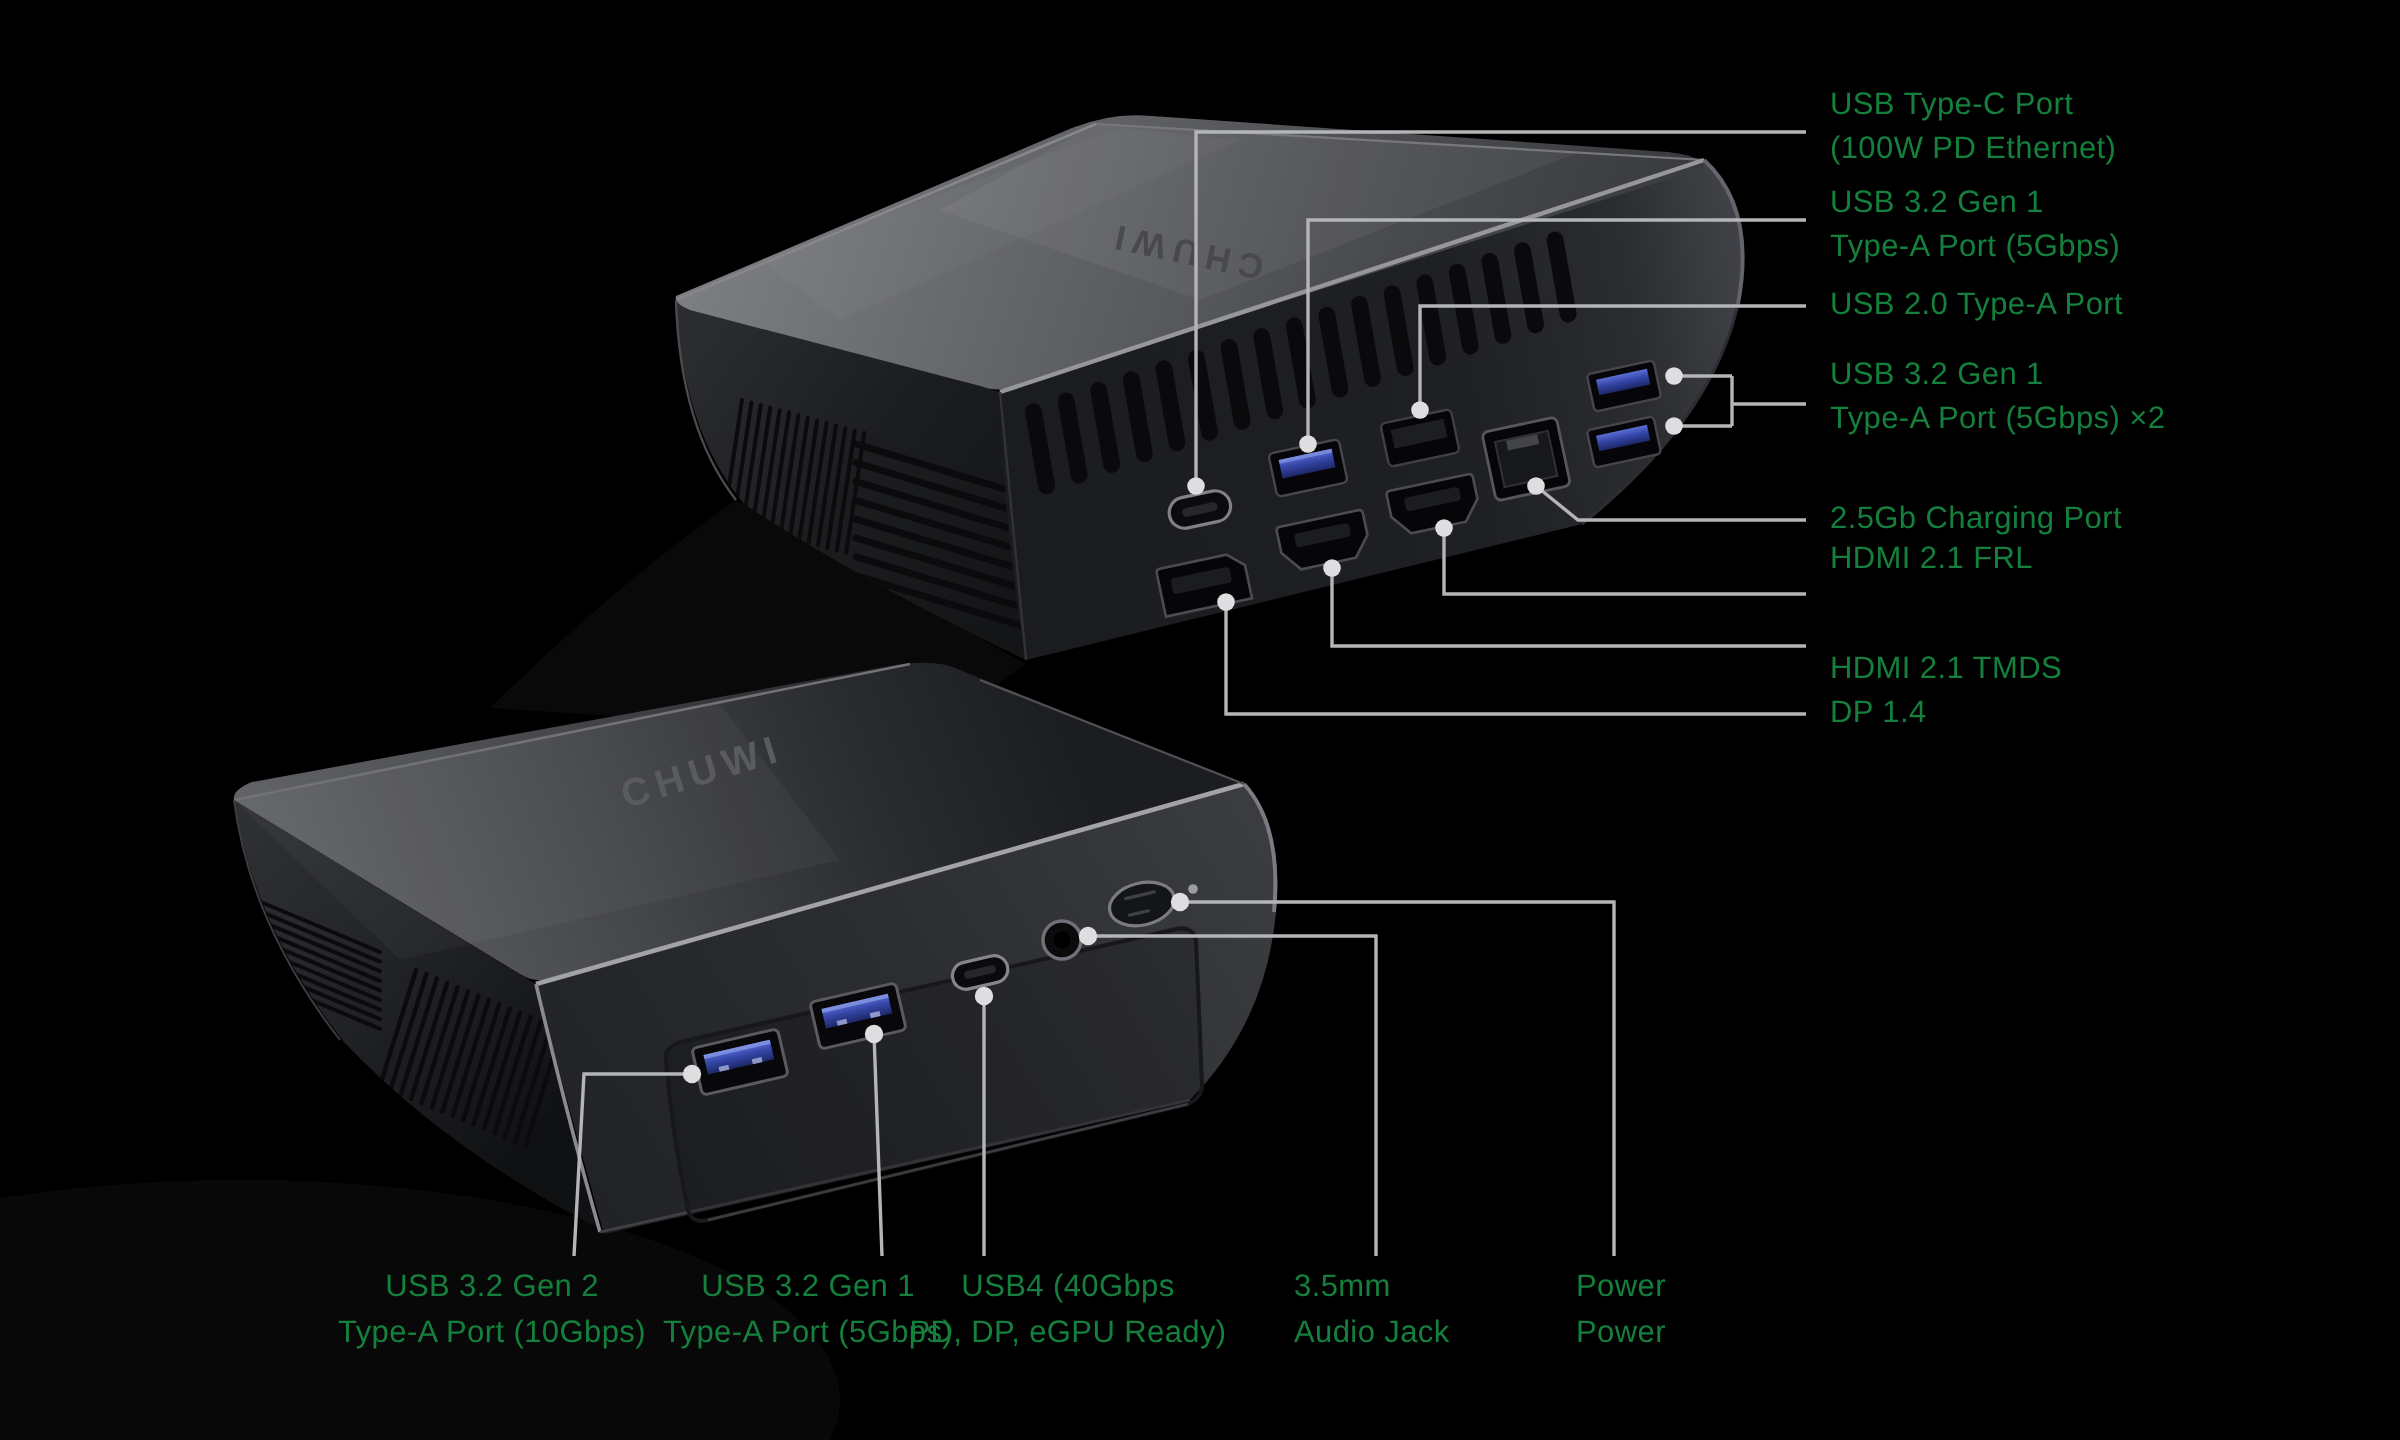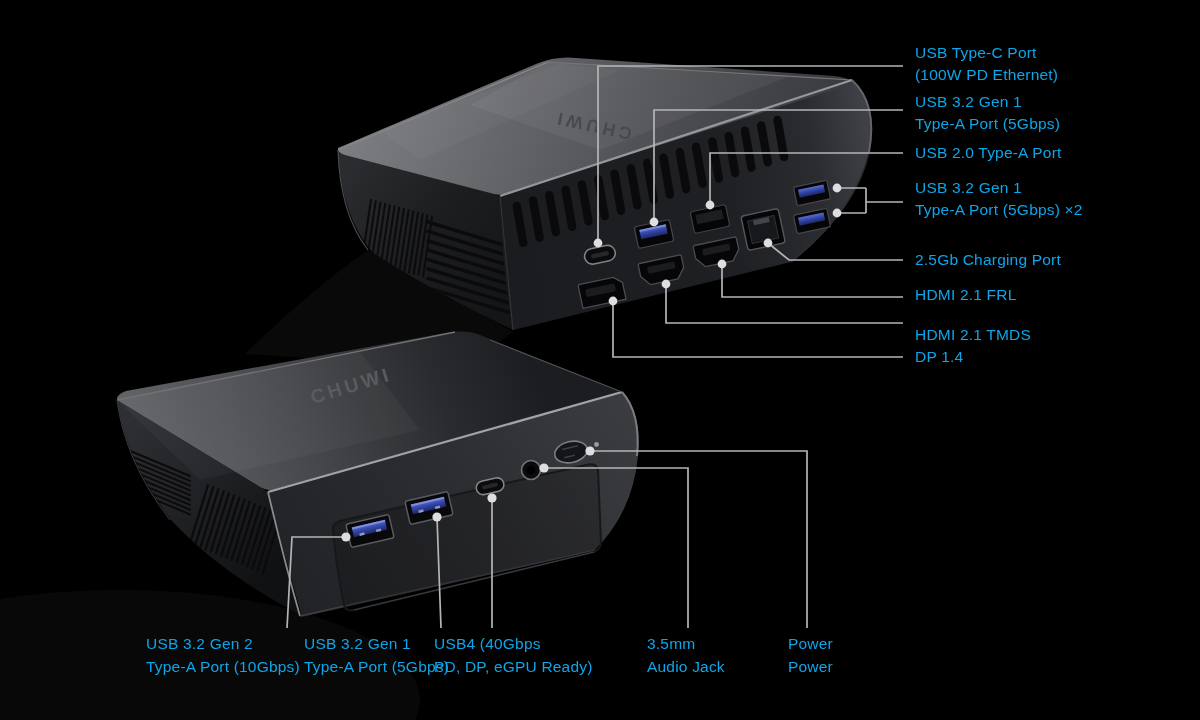--- a/index.html
+++ b/index.html
@@ -1,22 +1,22 @@
 <!DOCTYPE html>
 <html><head>
 <meta charset="utf-8">
 <style>
   html,body{margin:0;padding:0;background:#000;}
   .stage{position:relative;width:1200px;height:720px;background:#000;overflow:hidden;
          font-family:"Liberation Sans",sans-serif;}
   .stage svg{position:absolute;left:0;top:0;}
-  .lbl{position:absolute;color:#0ea5e9;font-size:15.5px;letter-spacing:.2px;white-space:nowrap;}
+  .lbl{position:absolute;color:#15803d;font-size:15.5px;letter-spacing:.2px;white-space:nowrap;}
   .r-label{left:915px;line-height:22px;}
   .b-label{top:632px;line-height:23px;}
-  .b-center{text-align:left;width:200px;}
+  .b-center{text-align:center;width:200px;}
   .lline{display:block;}
 </style>
 </head>
 <body>
 
 <div class="stage">
 
 <svg width="1200" height="720" viewBox="0 0 1200 720">
   <defs>
     <linearGradient id="gTopA" x1="360" y1="90" x2="800" y2="230" gradientUnits="userSpaceOnUse">
@@ -311,21 +311,21 @@
 <div class="lbl r-label" style="top:142px">
   <span class="lline">USB 2.0 Type-A Port</span>
 </div>
 <div class="lbl r-label" style="top:177px">
   <span class="lline">USB 3.2 Gen 1</span>
   <span class="lline">Type-A Port (5Gbps) ×2</span>
 </div>
 <div class="lbl r-label" style="top:249px">
   <span class="lline">2.5Gb Charging Port</span>
 </div>
-<div class="lbl r-label" style="top:284px">
+<div class="lbl r-label" style="top:269px">
   <span class="lline">HDMI 2.1 FRL</span>
 </div>
 <div class="lbl r-label" style="top:324px">
   <span class="lline">HDMI 2.1 TMDS</span>
 </div>
 <div class="lbl r-label" style="top:346px">
   <span class="lline">DP 1.4</span>
 </div>
 
 <div class="lbl b-label b-center" style="left:146px">

